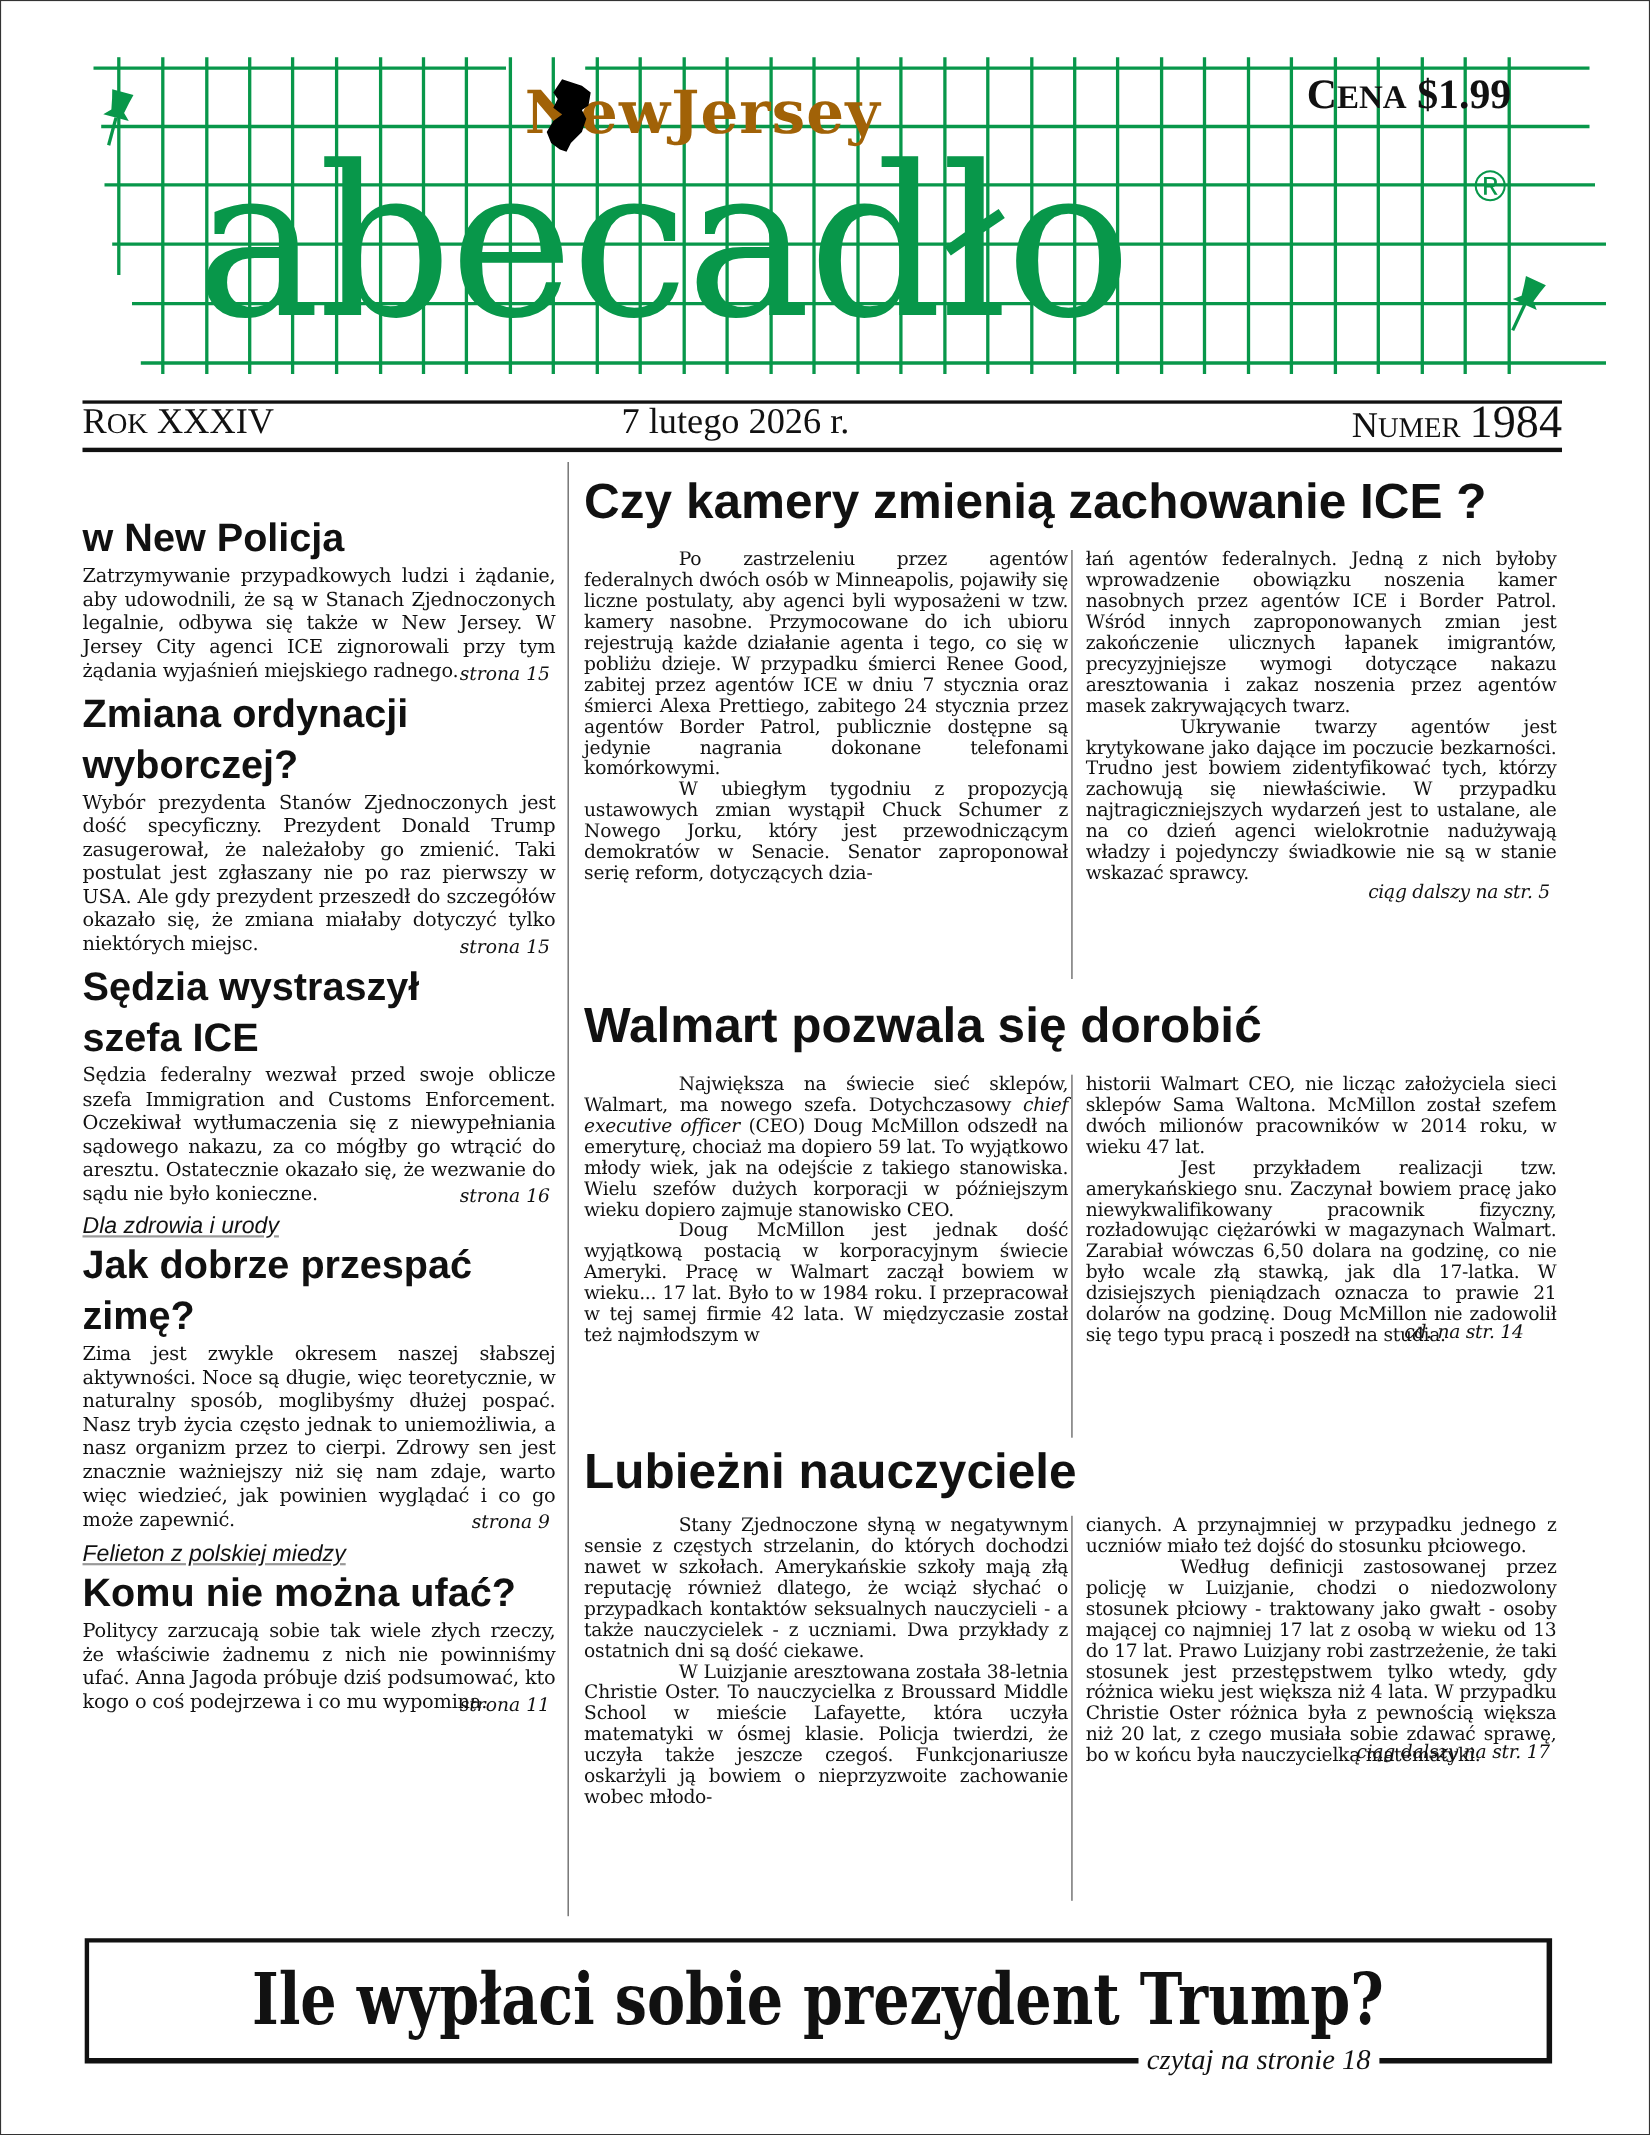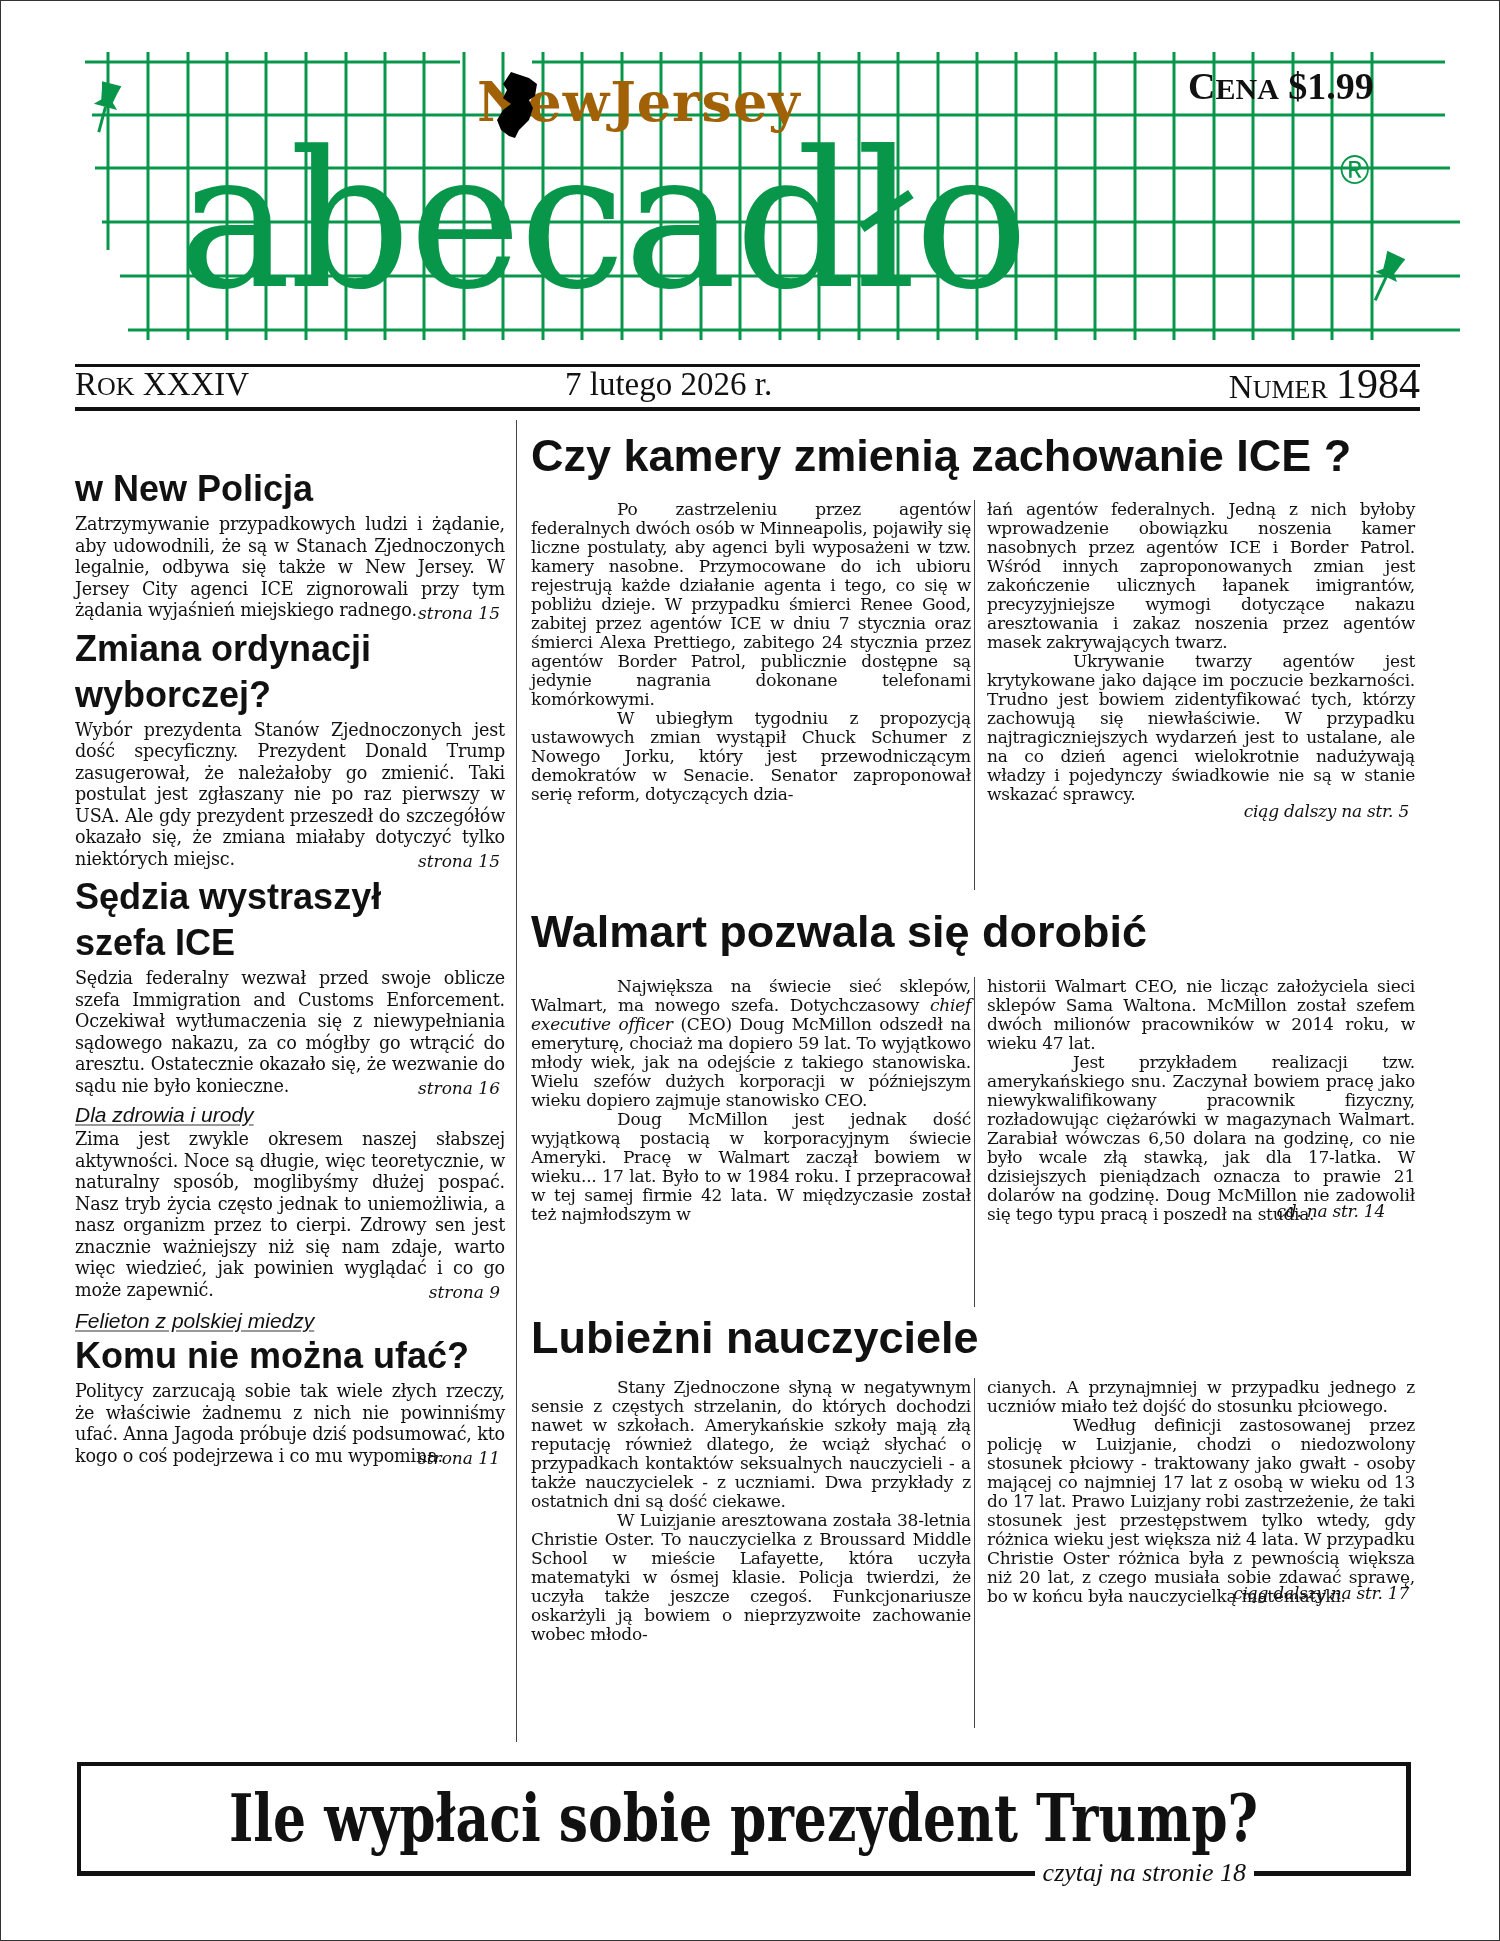--- a/index.html
+++ b/index.html
@@ -132,20 +132,21 @@
     <p class="brief-p">Wybór prezydenta Stanów Zjednoczonych jest dość specyficzny. Prezydent Donald Trump zasugerował, że należałoby go zmienić. Taki postulat jest zgłaszany nie po raz pierwszy w USA. Ale gdy prezydent przeszedł do szczegółów okazało się, że zmiana miałaby dotyczyć tylko niektórych miejsc.</p>
     <span class="page-ref">strona 15</span>
   </div>
   <div style="margin-top:2px;">
     <h2 class="brief-h"><span>Sędzia wystraszył</span><br><span>szefa ICE</span></h2>
     <p class="brief-p">Sędzia federalny wezwał przed swoje oblicze szefa Immigration and Customs Enforcement. Oczekiwał wytłumaczenia się z niewypełniania sądowego nakazu, za co mógłby go wtrącić do aresztu. Ostatecznie okazało się, że wezwanie do sądu nie było konieczne.</p>
     <span class="page-ref">strona 16</span>
   </div>
   <div>
     <p class="kicker">Dla zdrowia i urody</p>
+    <h2 class="brief-h"><span>Jak dobrze przespać</span><br><span>zimę?</span></h2>
     <p class="brief-p">Zima jest zwykle okresem naszej słabszej aktywności. Noce są długie, więc teoretycznie, w naturalny sposób, moglibyśmy dłużej pospać. Nasz tryb życia często jednak to uniemożliwia, a nasz organizm przez to cierpi. Zdrowy sen jest znacznie ważniejszy niż się nam zdaje, warto więc wiedzieć, jak powinien wyglądać i co go może zapewnić.</p>
     <span class="page-ref">strona 9</span>
   </div>
   <div style="margin-top:6px;">
     <p class="kicker">Felieton z polskiej miedzy</p>
     <h2 class="brief-h">Komu nie można ufać?</h2>
     <p class="brief-p">Politycy zarzucają sobie tak wiele złych rzeczy, że właściwie żadnemu z nich nie powinniśmy ufać. Anna Jagoda próbuje dziś podsumować, kto kogo o coś podejrzewa i co mu wypomina.</p>
     <span class="page-ref">strona 11</span>
   </div>
 </div>

